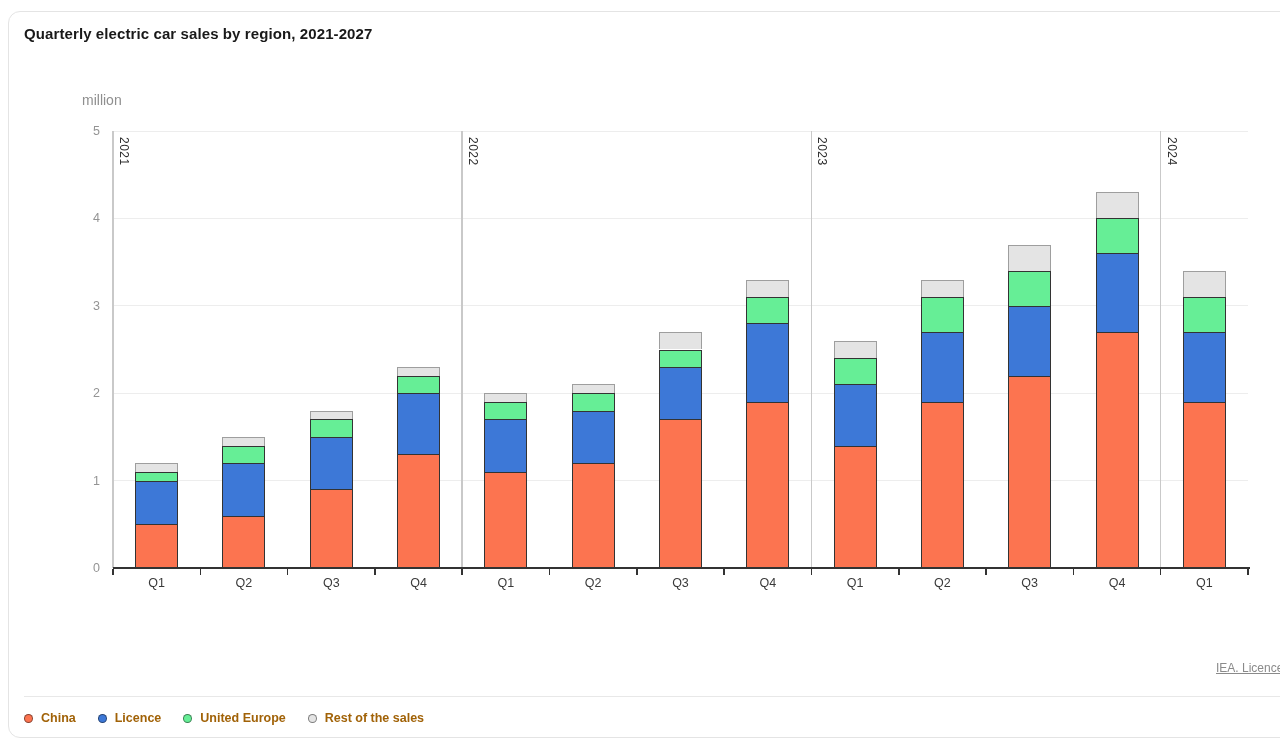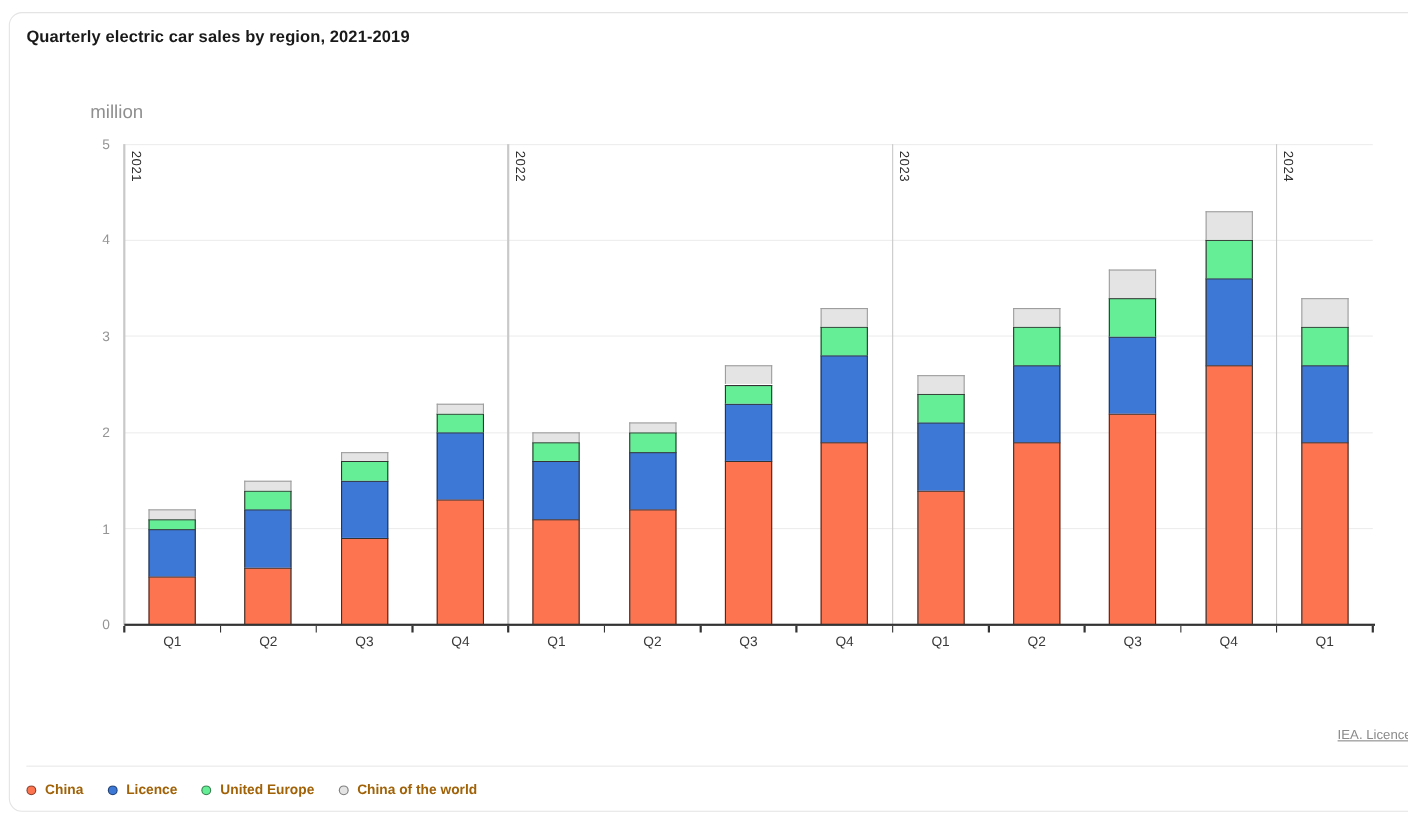--- a/index.html
+++ b/index.html
@@ -17,21 +17,21 @@
     border: 1px solid #e4e4e4;
     border-radius: 12px;
   }
   .chart-title {
     position: absolute; left: 24px; top: 25px;
     font-size: 15px; font-weight: 700; color: #191919;
     letter-spacing: 0.1px;
   }
   .unit-label {
     position: absolute; left: 82px; top: 92px;
-    font-size: 17px; color: #8f8f8f;
+    font-size: 14px; color: #8f8f8f;
   }
   .plot { position: absolute; inset: 0; }
   .gridline {
     position: absolute; height: 1px; background: #ededed;
   }
   .ytick-label {
     position: absolute; width: 36px; text-align: right;
     font-size: 12.5px; color: #949494; line-height: 16px;
   }
   .year-divider {
@@ -78,21 +78,21 @@
   }
   .legend-label {
     font-size: 12.5px; font-weight: 700; color: #a16207;
   }
 </style>
 </head>
 <body>
 
 <div class="card"></div>
 
-<div class="chart-title">Quarterly electric car sales by region, 2021-2019</div>
+<div class="chart-title">Quarterly electric car sales by region, 2021-2027</div>
 
 <div class="unit-label">million</div>
 
 <div class="plot" id="plot">
     <div class="ytick-label" style="left: 64px; top: 560px;">0</div>
     <div class="gridline" style="left: 113px; top: 480.1px; width: 1135px;"></div>
     <div class="ytick-label" style="left: 64px; top: 472.6px;">1</div>
     <div class="gridline" style="left: 113px; top: 392.7px; width: 1135px;"></div>
     <div class="ytick-label" style="left: 64px; top: 385.2px;">2</div>
     <div class="gridline" style="left: 113px; top: 305.3px; width: 1135px;"></div>
@@ -203,15 +203,15 @@
     <div class="legend-item">
       <span class="legend-dot" style="background: rgb(61, 120, 215);"></span>
       <span class="legend-label">Licence</span>
     </div>
     <div class="legend-item">
       <span class="legend-dot" style="background: rgb(102, 238, 150);"></span>
       <span class="legend-label">United Europe</span>
     </div>
     <div class="legend-item">
       <span class="legend-dot" style="background: rgb(228, 228, 228);"></span>
-      <span class="legend-label">China of the world</span>
+      <span class="legend-label">Rest of the sales</span>
     </div>
   </div>
 
 </body></html>

